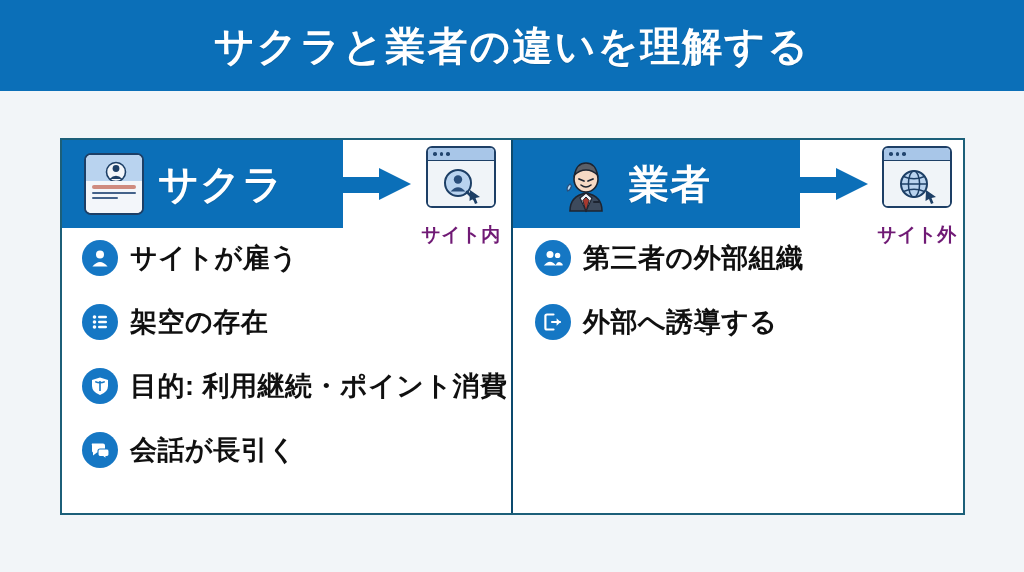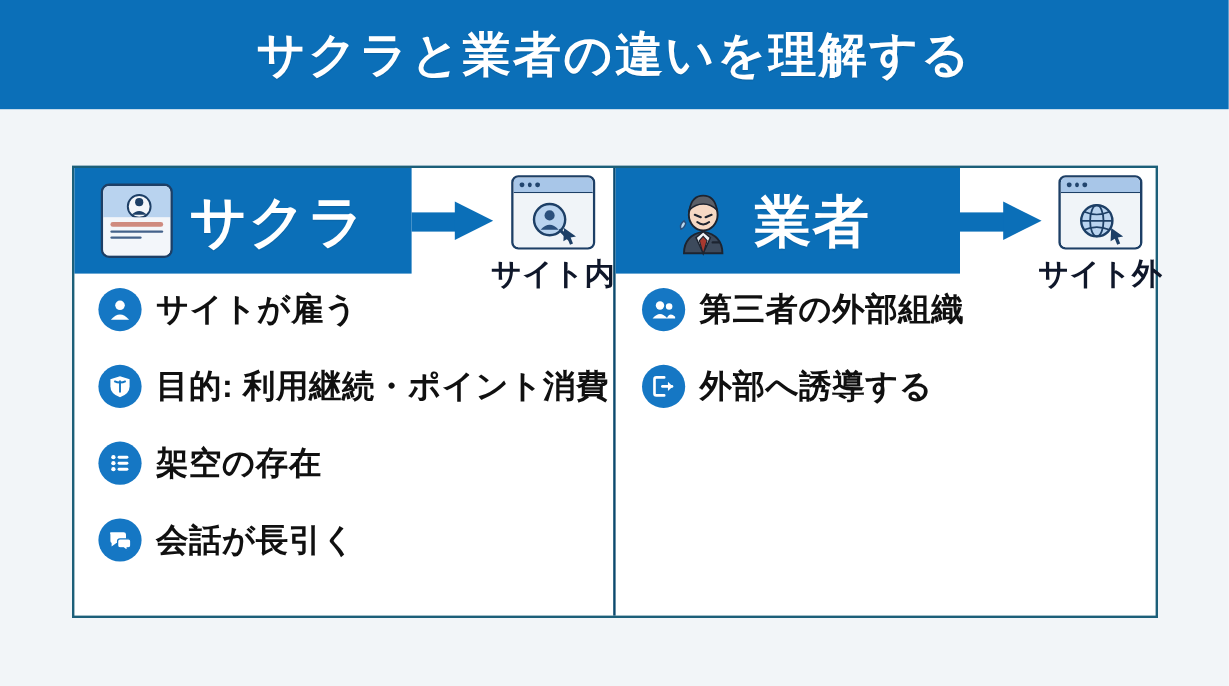--- a/index.html
+++ b/index.html
@@ -41,21 +41,21 @@
   .band{
     position:absolute;left:0;top:0;height:88px;
     background:#0b6fb8;
     display:flex;align-items:center;
     box-sizing:border-box;
   }
   .panel-left .band{width:281px;padding-left:22px;}
   .panel-right .band{width:287px;padding-left:44px;}
 
   .band-title{
-    color:#ffffff;font-weight:bold;font-size:47px;line-height:1;
+    color:#ffffff;font-weight:bold;font-size:40px;line-height:1;
     margin-left:14px;letter-spacing:1px;
     text-shadow:0 1px 1px rgba(0,0,0,.10);
   }
 
   
   .arrow{
     position:absolute;top:30px;height:28px;
     display:block;
   }
   .panel-left .arrow{left:281px;width:68px;}
@@ -72,21 +72,21 @@
 
   
   .dest{
     position:absolute;top:6px;
     width:98px;
     display:flex;flex-direction:column;align-items:center;
   }
   .panel-left .dest{left:350px;}
   .panel-right .dest{left:355px;}
   .dest-label{
-    margin-top:4px;color:#0f172a;font-size:25px;font-weight:bold;
+    margin-top:14px;color:#701a75;font-size:19px;font-weight:bold;
     letter-spacing:0.5px;white-space:nowrap;
   }
   .browser{
     width:70px;height:62px;border:2px solid #1d3f66;border-radius:6px;
     background:#ffffff;overflow:hidden;position:relative;box-sizing:border-box;
   }
   .browser-bar{
     height:13px;background:#a8c6e8;border-bottom:1px solid #1d3f66;
     display:flex;align-items:center;gap:3px;padding-left:5px;box-sizing:border-box;
   }
@@ -195,40 +195,40 @@
             <circle cx="11" cy="7.4" r="4" fill="#ffffff"></circle>
             <path d="M3.4 19.5 Q11 10.5 18.6 19.5 Z" fill="#ffffff"></path>
           </svg>
         </div>
         <div class="item-text">サイトが雇う</div>
       </div>
 
       <div class="item">
         <div class="item-icon">
           <svg width="22" height="22" viewBox="0 0 22 22">
-            <path d="M11 2.5 L19 5 V11 Q19 17 11 20 Q3 17 3 11 V5 Z" fill="#ffffff"></path>
-            <path d="M11 6 V16" stroke="#1577c4" stroke-width="1.6"></path>
-            <path d="M6.2 6.6 Q11 9 15.8 6.6" stroke="#1577c4" stroke-width="1.6" fill="none"></path>
-          </svg>
-        </div>
-        <div class="item-text">目的: 利用継続・ポイント消費</div>
-      </div>
-
-      <div class="item">
-        <div class="item-icon">
-          <svg width="22" height="22" viewBox="0 0 22 22">
             <circle cx="5.5" cy="6" r="1.8" fill="#ffffff"></circle>
               <rect x="9" y="4.8" width="9" height="2.4" rx="1.2" fill="#ffffff"></rect>
             <circle cx="5.5" cy="11" r="1.8" fill="#ffffff"></circle>
               <rect x="9" y="9.8" width="9" height="2.4" rx="1.2" fill="#ffffff"></rect>
             <circle cx="5.5" cy="16" r="1.8" fill="#ffffff"></circle>
               <rect x="9" y="14.8" width="9" height="2.4" rx="1.2" fill="#ffffff"></rect>
           </svg>
         </div>
         <div class="item-text">架空の存在</div>
+      </div>
+
+      <div class="item">
+        <div class="item-icon">
+          <svg width="22" height="22" viewBox="0 0 22 22">
+            <path d="M11 2.5 L19 5 V11 Q19 17 11 20 Q3 17 3 11 V5 Z" fill="#ffffff"></path>
+            <path d="M11 6 V16" stroke="#1577c4" stroke-width="1.6"></path>
+            <path d="M6.2 6.6 Q11 9 15.8 6.6" stroke="#1577c4" stroke-width="1.6" fill="none"></path>
+          </svg>
+        </div>
+        <div class="item-text">目的: 利用継続・ポイント消費</div>
       </div>
 
       <div class="item">
         <div class="item-icon">
           <svg width="22" height="22" viewBox="0 0 22 22">
             <path d="M3 4.5 h11 a2 2 0 0 1 2 2 v5 a2 2 0 0 1 -2 2 h-6 l-4 3 v-3 a2 2 0 0 1 -1 -2 v-5 a2 2 0 0 1 0 -2 z" fill="#ffffff"></path>
             <path d="M11 10 h7 a2 2 0 0 1 2 2 v3.5 a2 2 0 0 1 -2 2 h-1 v2.5 l-3 -2.5 h-3 a2 2 0 0 1 -2 -2 v-3.5 a2 2 0 0 1 2 -2 z" fill="#ffffff" stroke="#1577c4" stroke-width="1.1"></path>
           </svg>
         </div>
         <div class="item-text">会話が長引く</div>

